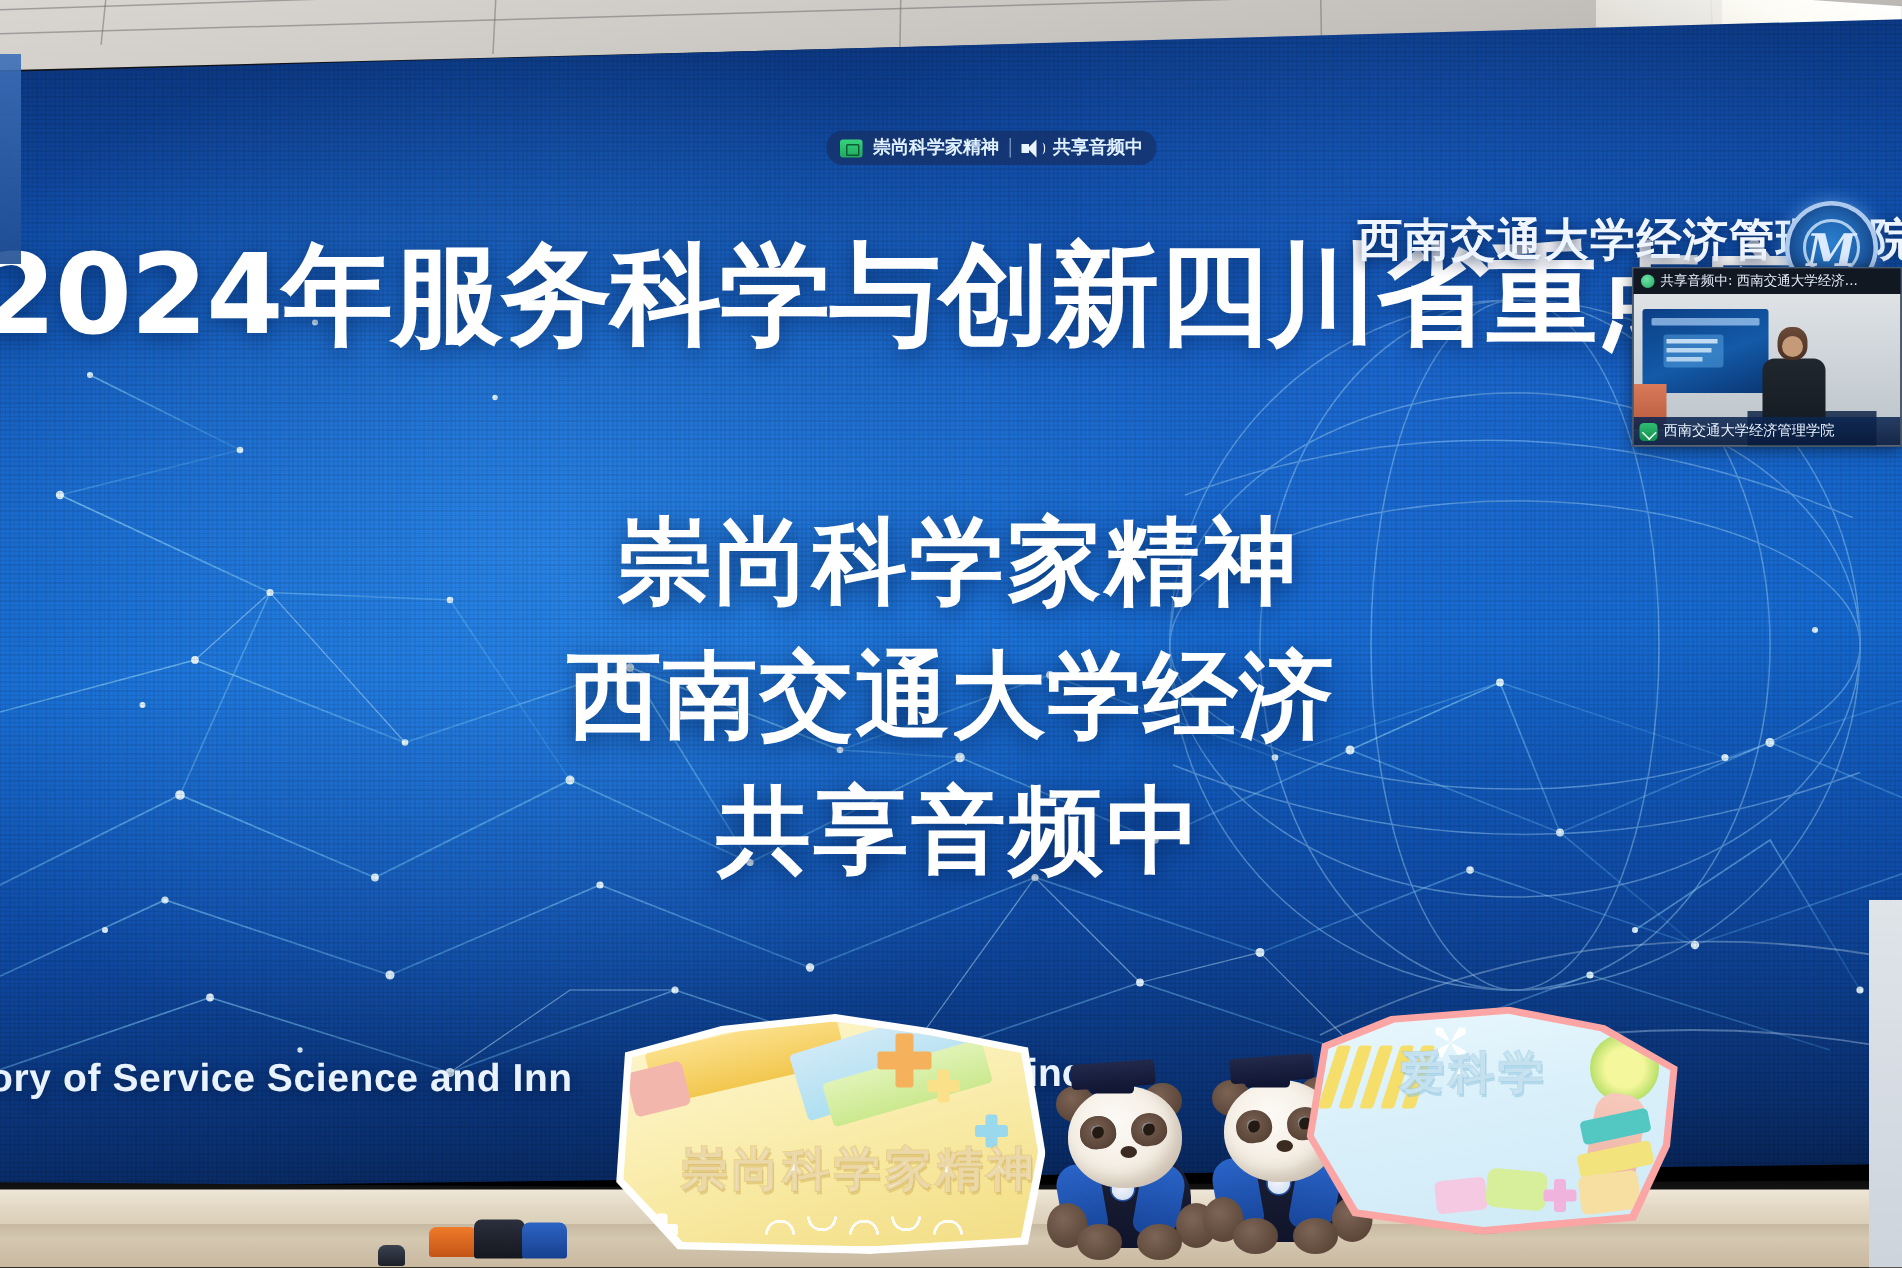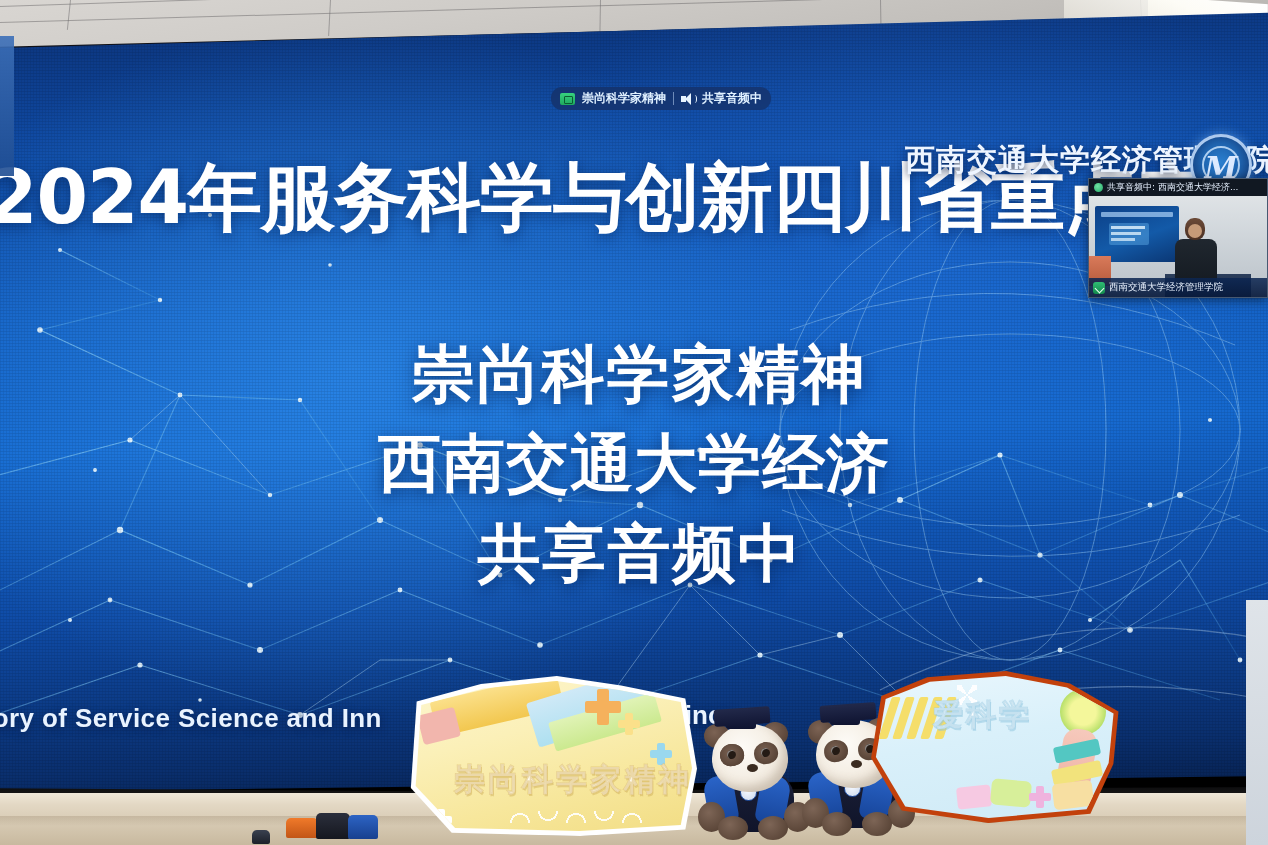--- a/index.html
+++ b/index.html
@@ -286,21 +286,21 @@
       radial-gradient(circle 9px at 38px 0px, transparent 8px, #ffffff 8px 10px, transparent 10px),
       radial-gradient(circle 9px at 66px 12px, transparent 8px, #ffffff 8px 10px, transparent 10px),
       radial-gradient(circle 9px at 94px 0px, transparent 8px, #ffffff 8px 10px, transparent 10px),
       radial-gradient(circle 9px at 122px 12px, transparent 8px, #ffffff 8px 10px, transparent 10px);
     opacity:.9;
   }
 
   
   .prop-right {
     position:absolute; left:866px; top:668px; width:255px; height:155px;
-    background:#c2410c;
+    background:#fca5a5;
     clip-path:polygon(6% 18%, 24% 6%, 55% 2%, 80% 10%, 99% 28%, 97% 62%, 88% 94%, 48% 100%, 14% 92%, 2% 58%);
     box-shadow:0 4px 14px rgba(0,0,0,.3);
   }
   .prop-right-in {
     position:absolute; inset:5px;
     background:linear-gradient(170deg,#eaf7fd 0%, #d9f0fa 45%, #cfeaf6 100%);
     clip-path:polygon(6% 18%, 24% 6%, 55% 2%, 80% 10%, 99% 28%, 97% 62%, 88% 94%, 48% 100%, 14% 92%, 2% 58%);
     overflow:hidden;
   }
   .pr-stripes { position:absolute; left:14px; top:24px; width:74px; height:42px; }

